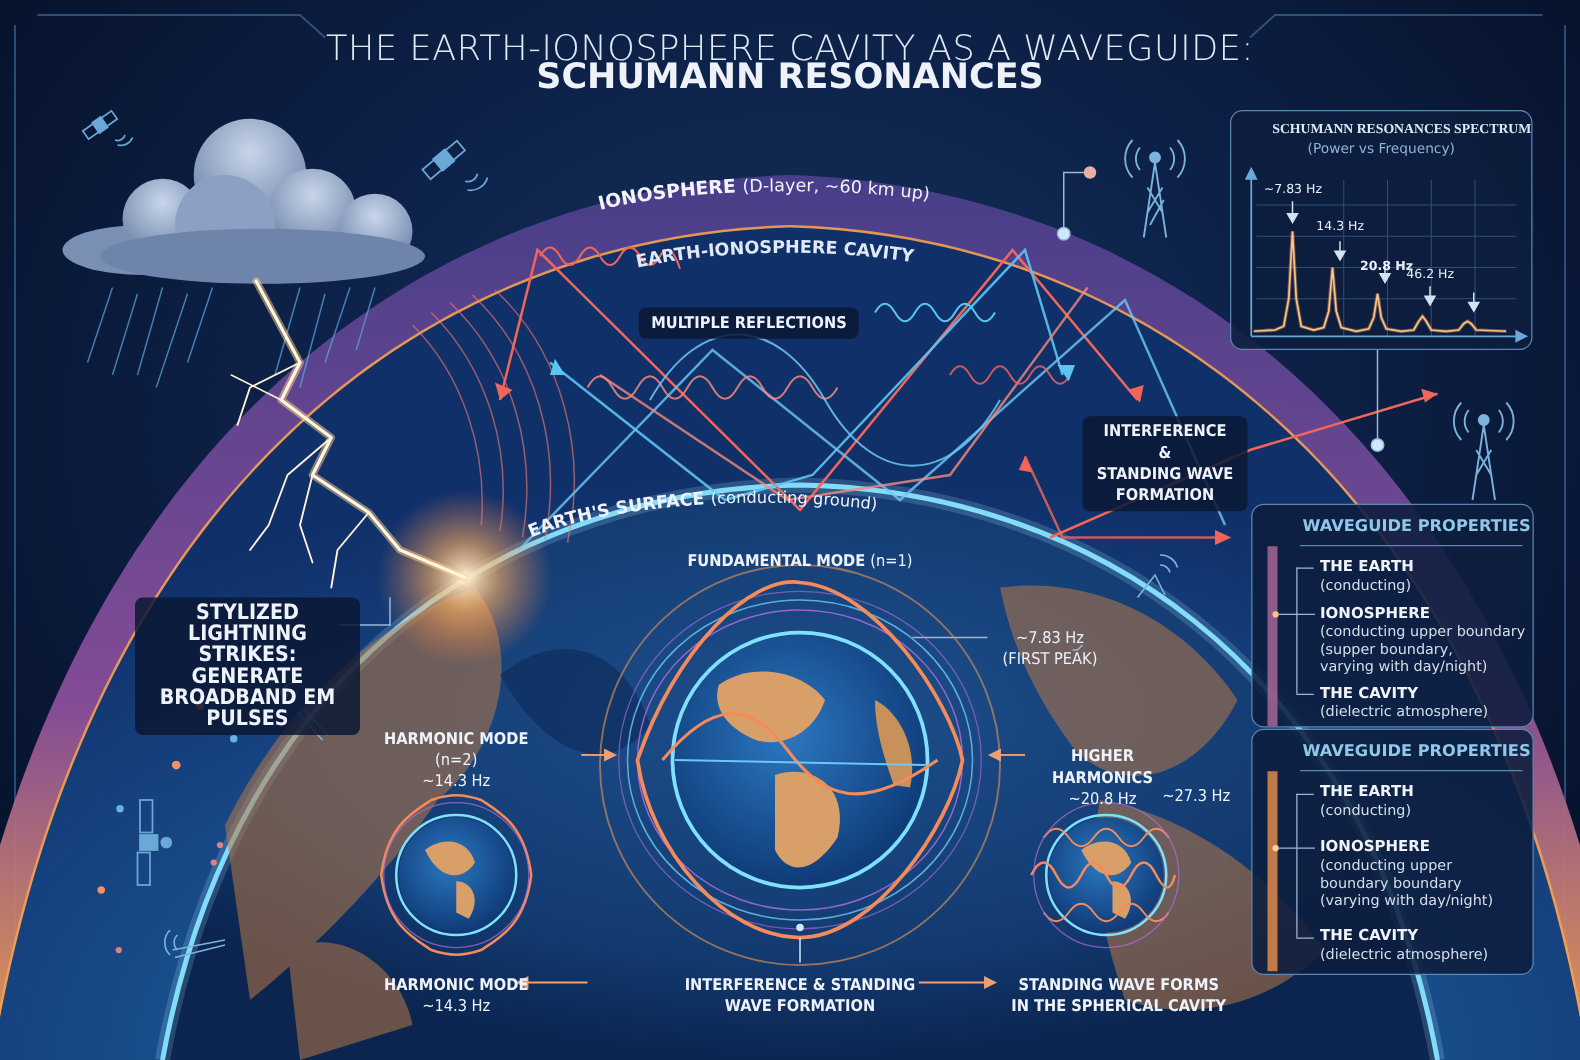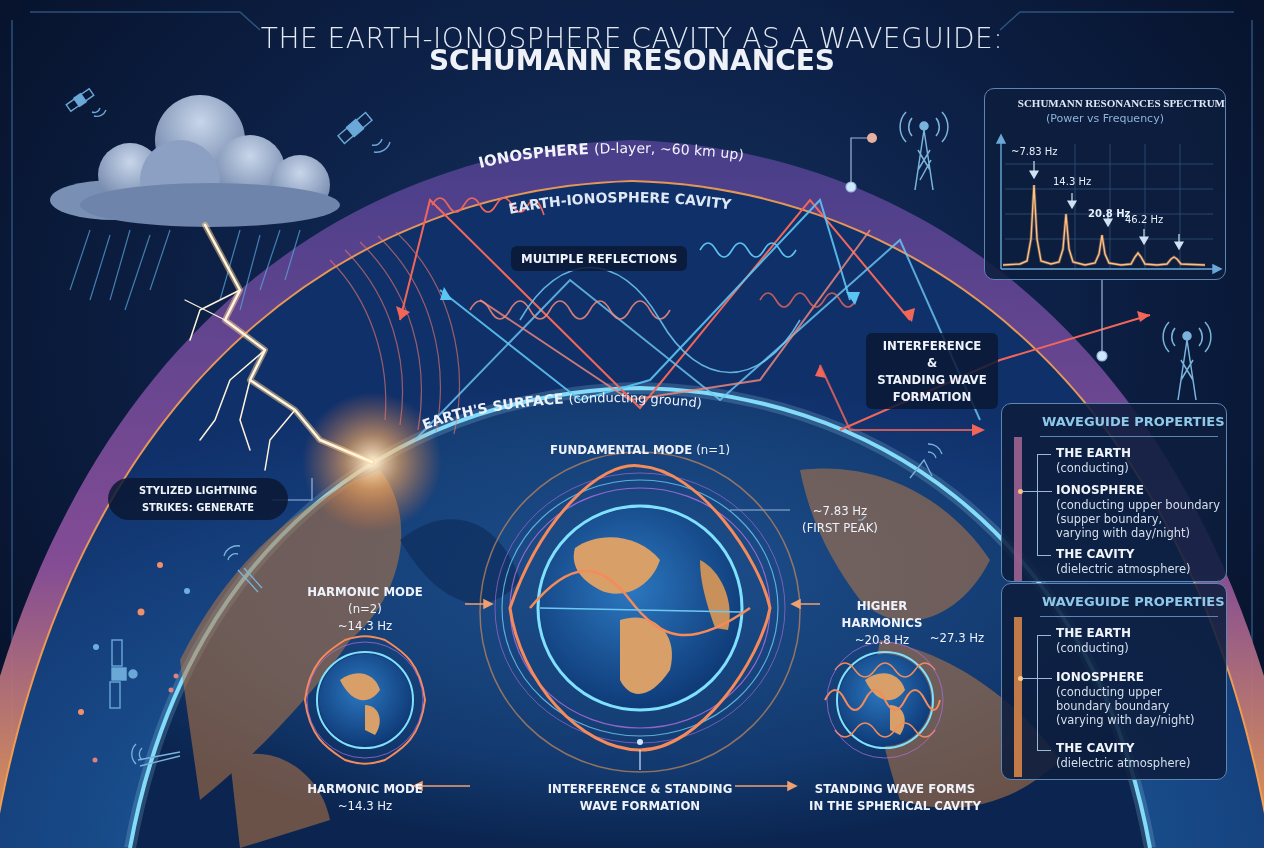--- a/index.html
+++ b/index.html
@@ -293,23 +293,24 @@
 <div class="abs subtitle">SCHUMANN RESONANCES</div>
 
 <div class="abs lbl chip" style="left:511px; top:246px;">MULTIPLE REFLECTIONS</div>
 
 <div class="abs lbl chip" style="left:852px; top:333px; width:112px;margin-left:14px;">
   <div>INTERFERENCE &amp;</div>
   <div>STANDING WAVE</div>
   <div>FORMATION</div>
 </div>
 
-<div class="abs lbl chip" style="left:108px; top:478px; width:160px; font-size:11px;border-radius:22px;">
+<div class="abs lbl chip" style="left:108px; top:478px; width:160px; font-size:17px;">
   <div>STYLIZED LIGHTNING</div>
   <div>STRIKES: GENERATE</div>
+  <div>BROADBAND EM PULSES</div>
 </div>
 
 <div class="abs lbl" style="left:540px; top:441px; width:200px;">
   <span>FUNDAMENTAL MODE</span> <span class="thin">(n=1)</span>
 </div>
 
 <div class="abs lbl" style="left:795px; top:502px; width:90px; font-weight:400;">
   <div>~7.83 Hz</div>
   <div>(FIRST PEAK)</div>
 </div>

